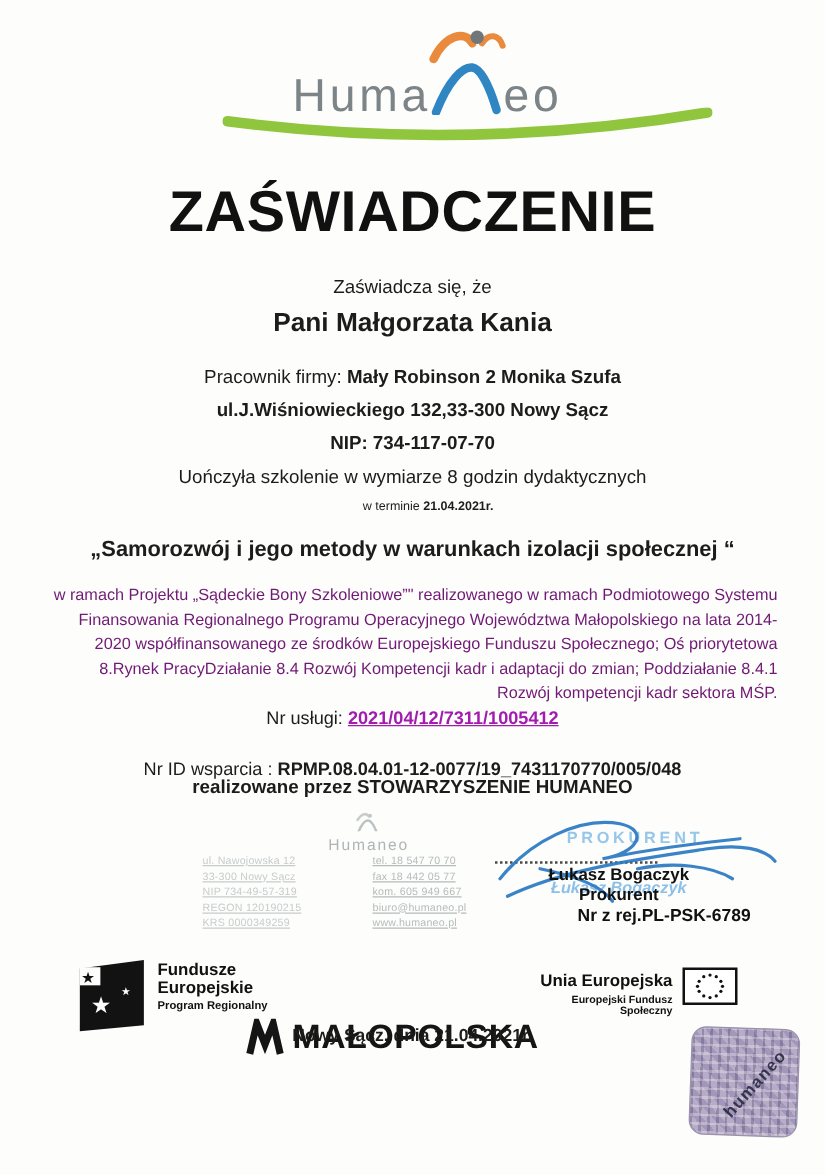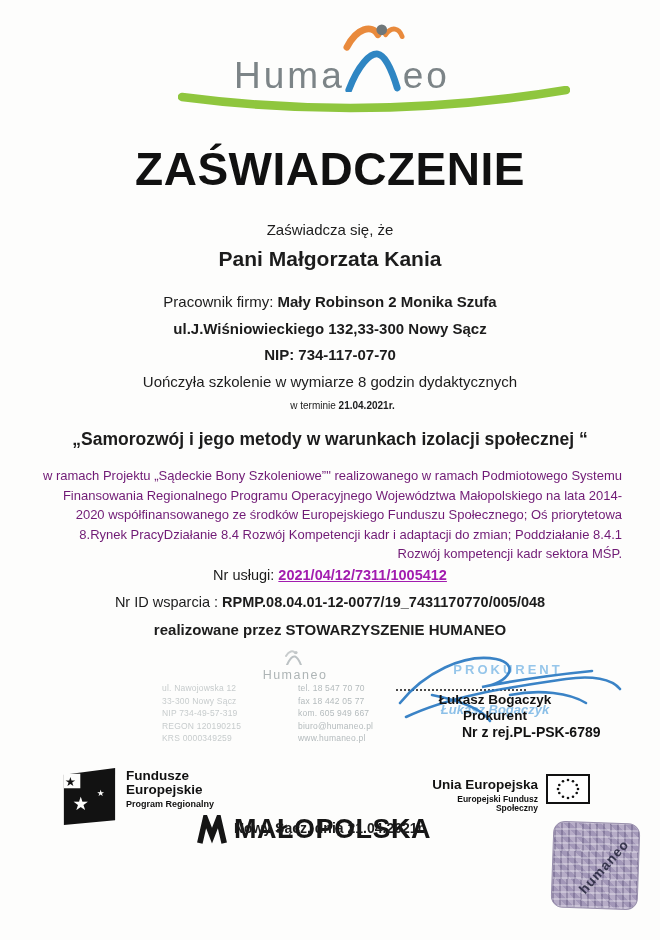--- a/index.html
+++ b/index.html
@@ -23,29 +23,29 @@
   .t-recipient{top:247px;font-size:21px;font-weight:700;}
   .t-employer{top:293px;font-size:15px;}
   .t-address{top:320px;font-size:15px;font-weight:700;}
   .t-nip{top:346px;font-size:15px;font-weight:700;}
   .t-completion{top:373px;font-size:15px;}
   .t-term{top:400px;font-size:10px;padding-left:25px;}
   .t-course{top:429px;font-size:17.5px;font-weight:700;}
   .t-paragraph{position:absolute;top:466px;left:38px;width:584px;text-align:right;
     font-size:13px;line-height:19.5px;color:#701a75;}
   .t-service{top:567px;font-size:14.5px;}
-  .t-support{top:594px;font-size:14.5px;}
+  .t-support{top:608px;font-size:14.5px;}
   .t-realized{top:621px;font-size:15px;font-weight:700;}
   .bold{font-weight:700;}
   .link{color:#a21caf;font-weight:700;text-decoration:underline;cursor:pointer;}
 
   
   .mini-logo{position:absolute;top:650px;left:230px;width:130px;text-align:center;color:#aeb5b6;}
   .mini-logo .mini-word{font-size:12.5px;letter-spacing:1.5px;line-height:1;}
-  .stamp-col{position:absolute;font-size:8.5px;line-height:12.5px;text-align:left;letter-spacing:.2px;}
+  .stamp-col{position:absolute;font-size:8.5px;line-height:12.5px;text-align:left;letter-spacing:.2px;text-decoration:underline;}
   .stamp-col.addr{top:682px;left:162px;width:130px;color:#c7cccd;}
   .stamp-col.cont{top:682px;left:298px;width:125px;color:#b4bbbd;}
 
   
   .sig-dots{position:absolute;top:689px;left:396px;width:130px;border-top:2px dotted #4a4a4a;}
   .sig-svg{position:absolute;top:645px;left:390px;}
   .sig-stamp-word{position:absolute;top:662px;left:428px;width:160px;text-align:center;
     font-size:13px;font-weight:700;letter-spacing:3px;color:#96c6ea;}
   .sig-stamp-name{position:absolute;top:702px;left:415px;width:160px;text-align:center;
     font-size:13px;font-weight:700;font-style:italic;color:#8cc0e8;}

